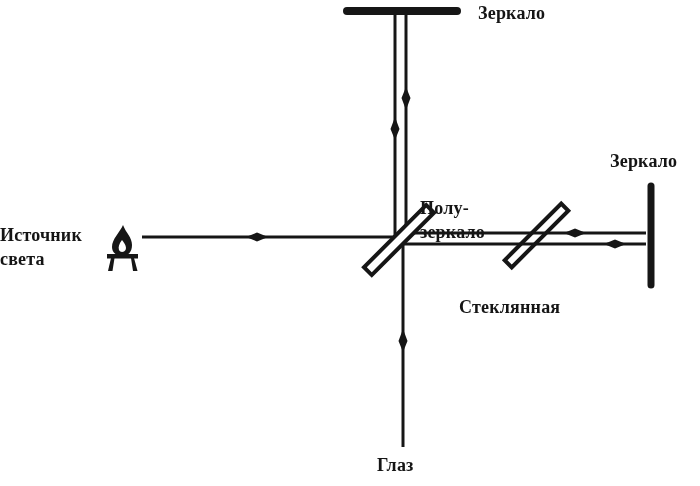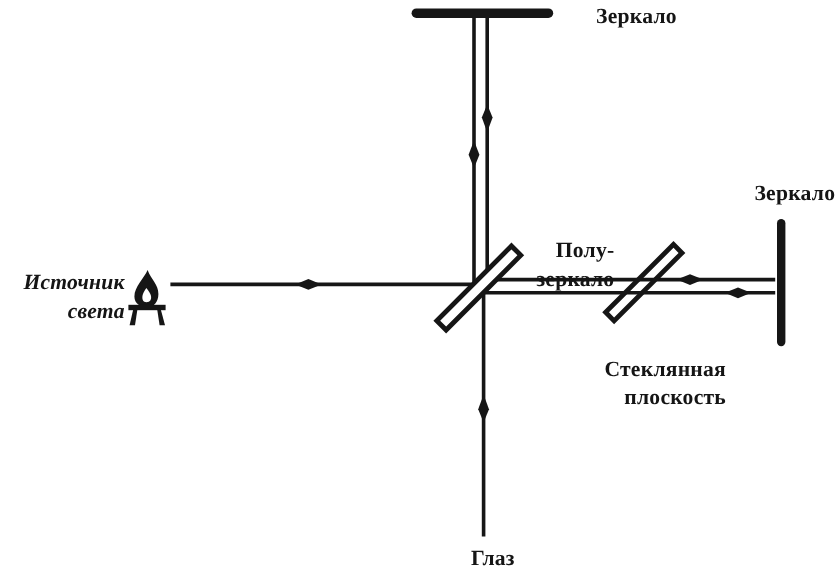--- a/index.html
+++ b/index.html
@@ -10,21 +10,21 @@
     overflow:hidden;
     font-family:"Liberation Serif", serif;
   }
   .stage svg{position:absolute;left:0;top:0;}
   .lbl{
     position:absolute;
     color:#151515;
     font-weight:bold;
     font-size:18px;
     line-height:1.32;
-    text-align:right;
+    text-align:left;
     white-space:nowrap;
     letter-spacing:0.2px;
   }
 </style>
 </head>
 <body>
 
 <div class="stage">
 
   <svg width="700" height="486" viewBox="0 0 700 486">
@@ -67,25 +67,24 @@
 
   <div class="lbl" style="left:478px;top:2px;width:86px;">Зеркало</div>
 
   <div class="lbl" style="left:610px;top:150px;width:86px;">Зеркало</div>
 
   <div class="lbl" style="left:420px;top:153px;width:92px;margin-top:44px;">
     <span>Полу-</span><br>
     <span>зеркало</span>
   </div>
 
-  <div class="lbl" style="left:0px;top:224px;width:104px;font-style:italic;">
+  <div class="lbl" style="left:0px;top:224px;width:104px;">
     <span>Источник</span><br>
     <span>света</span>
   </div>
 
   <div class="lbl" style="left:459px;top:296px;width:146px;">
     <span>Стеклянная</span><br>
-    <span>плоскость</span>
   </div>
 
   <div class="lbl" style="left:377px;top:454px;width:52px;">Глаз</div>
 
 </div>
 
 </body></html>

